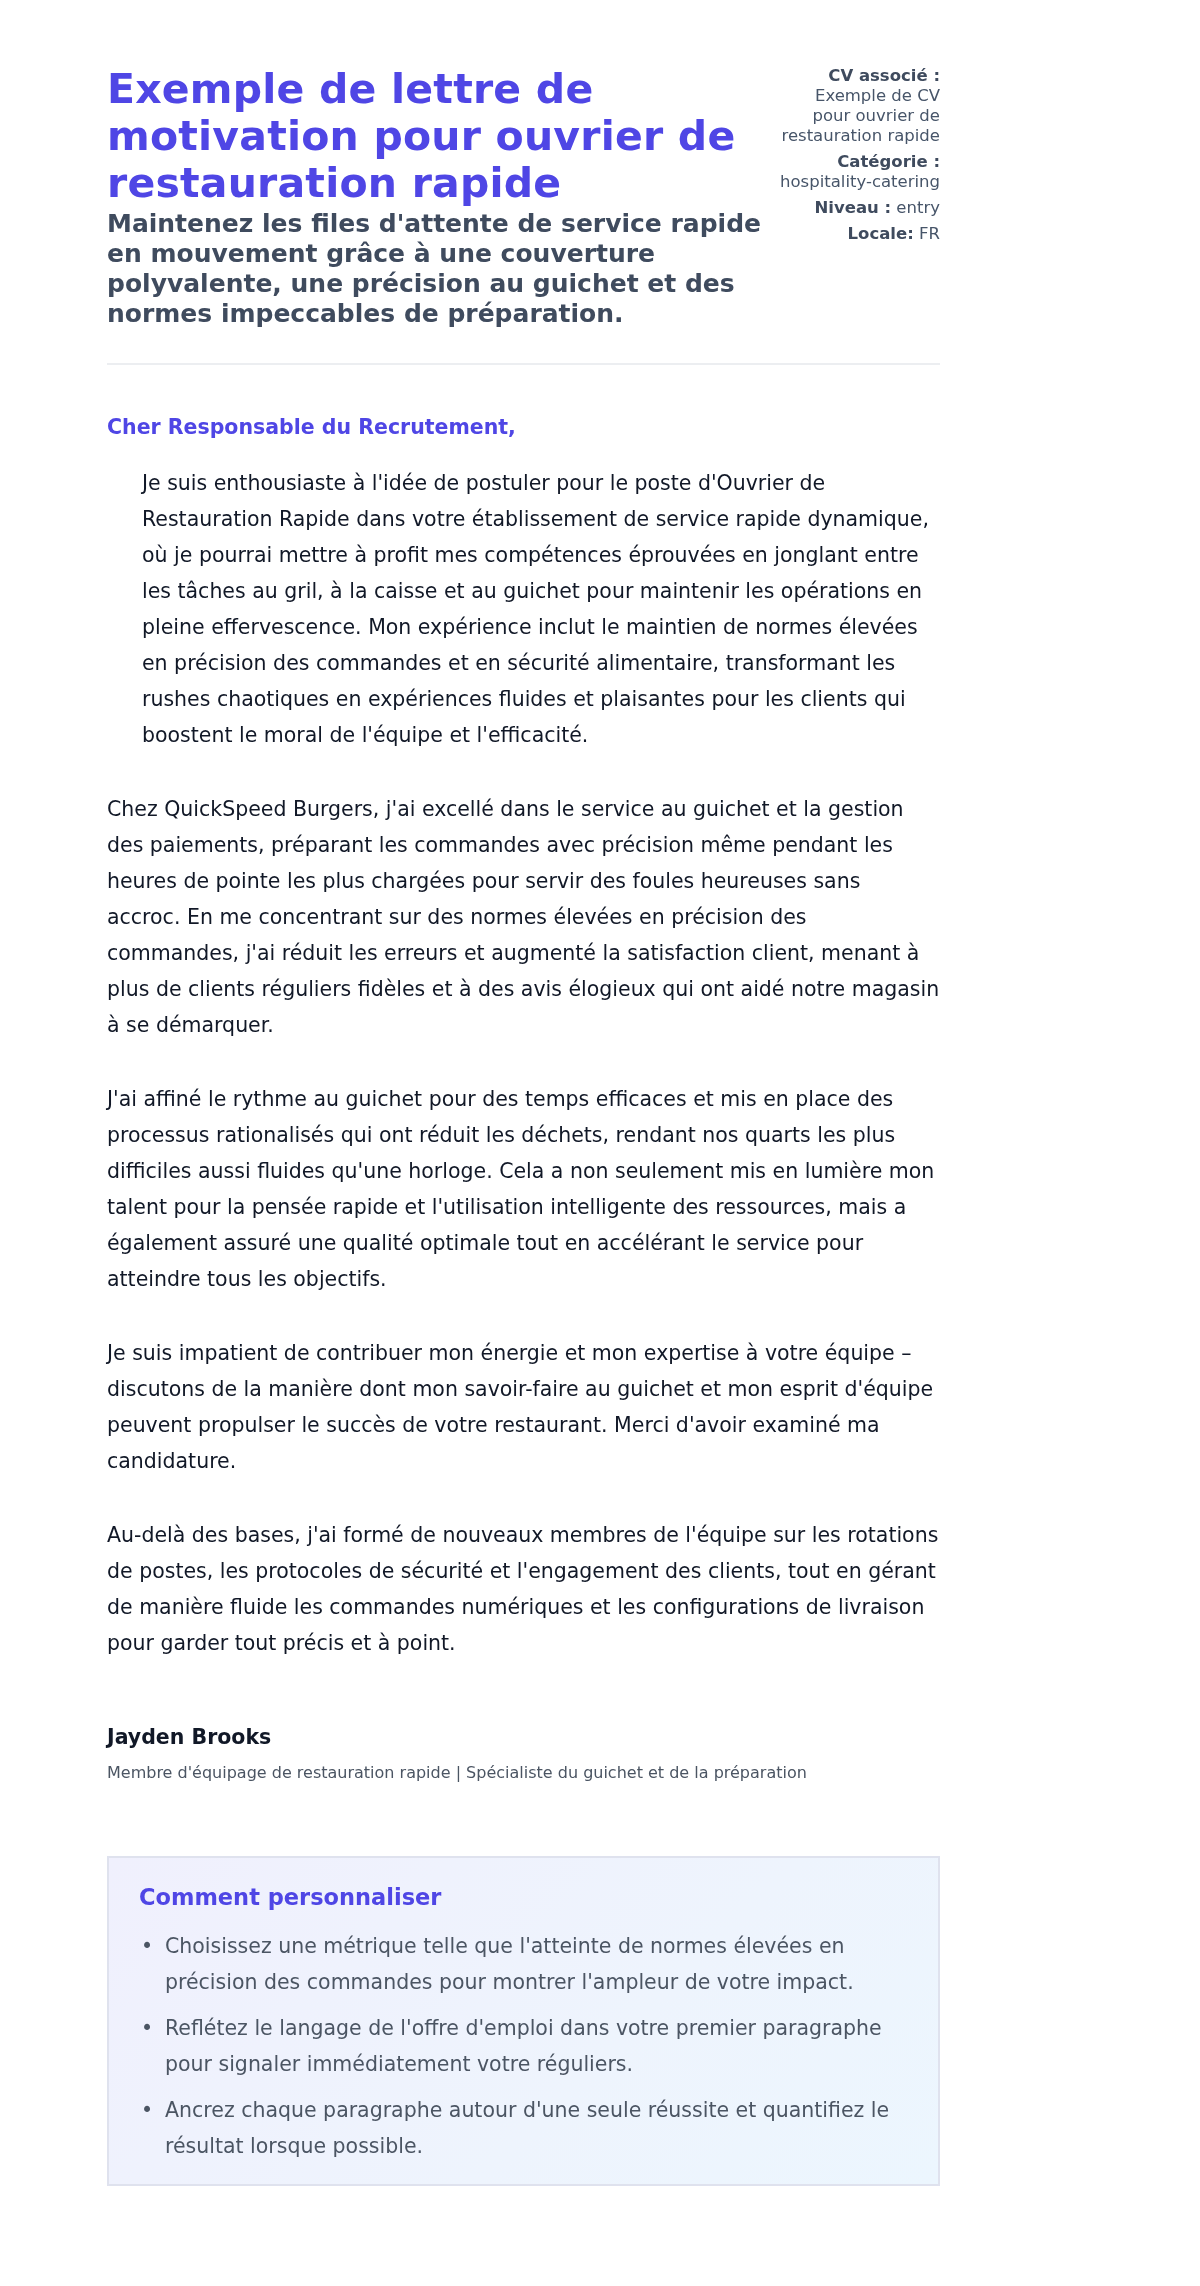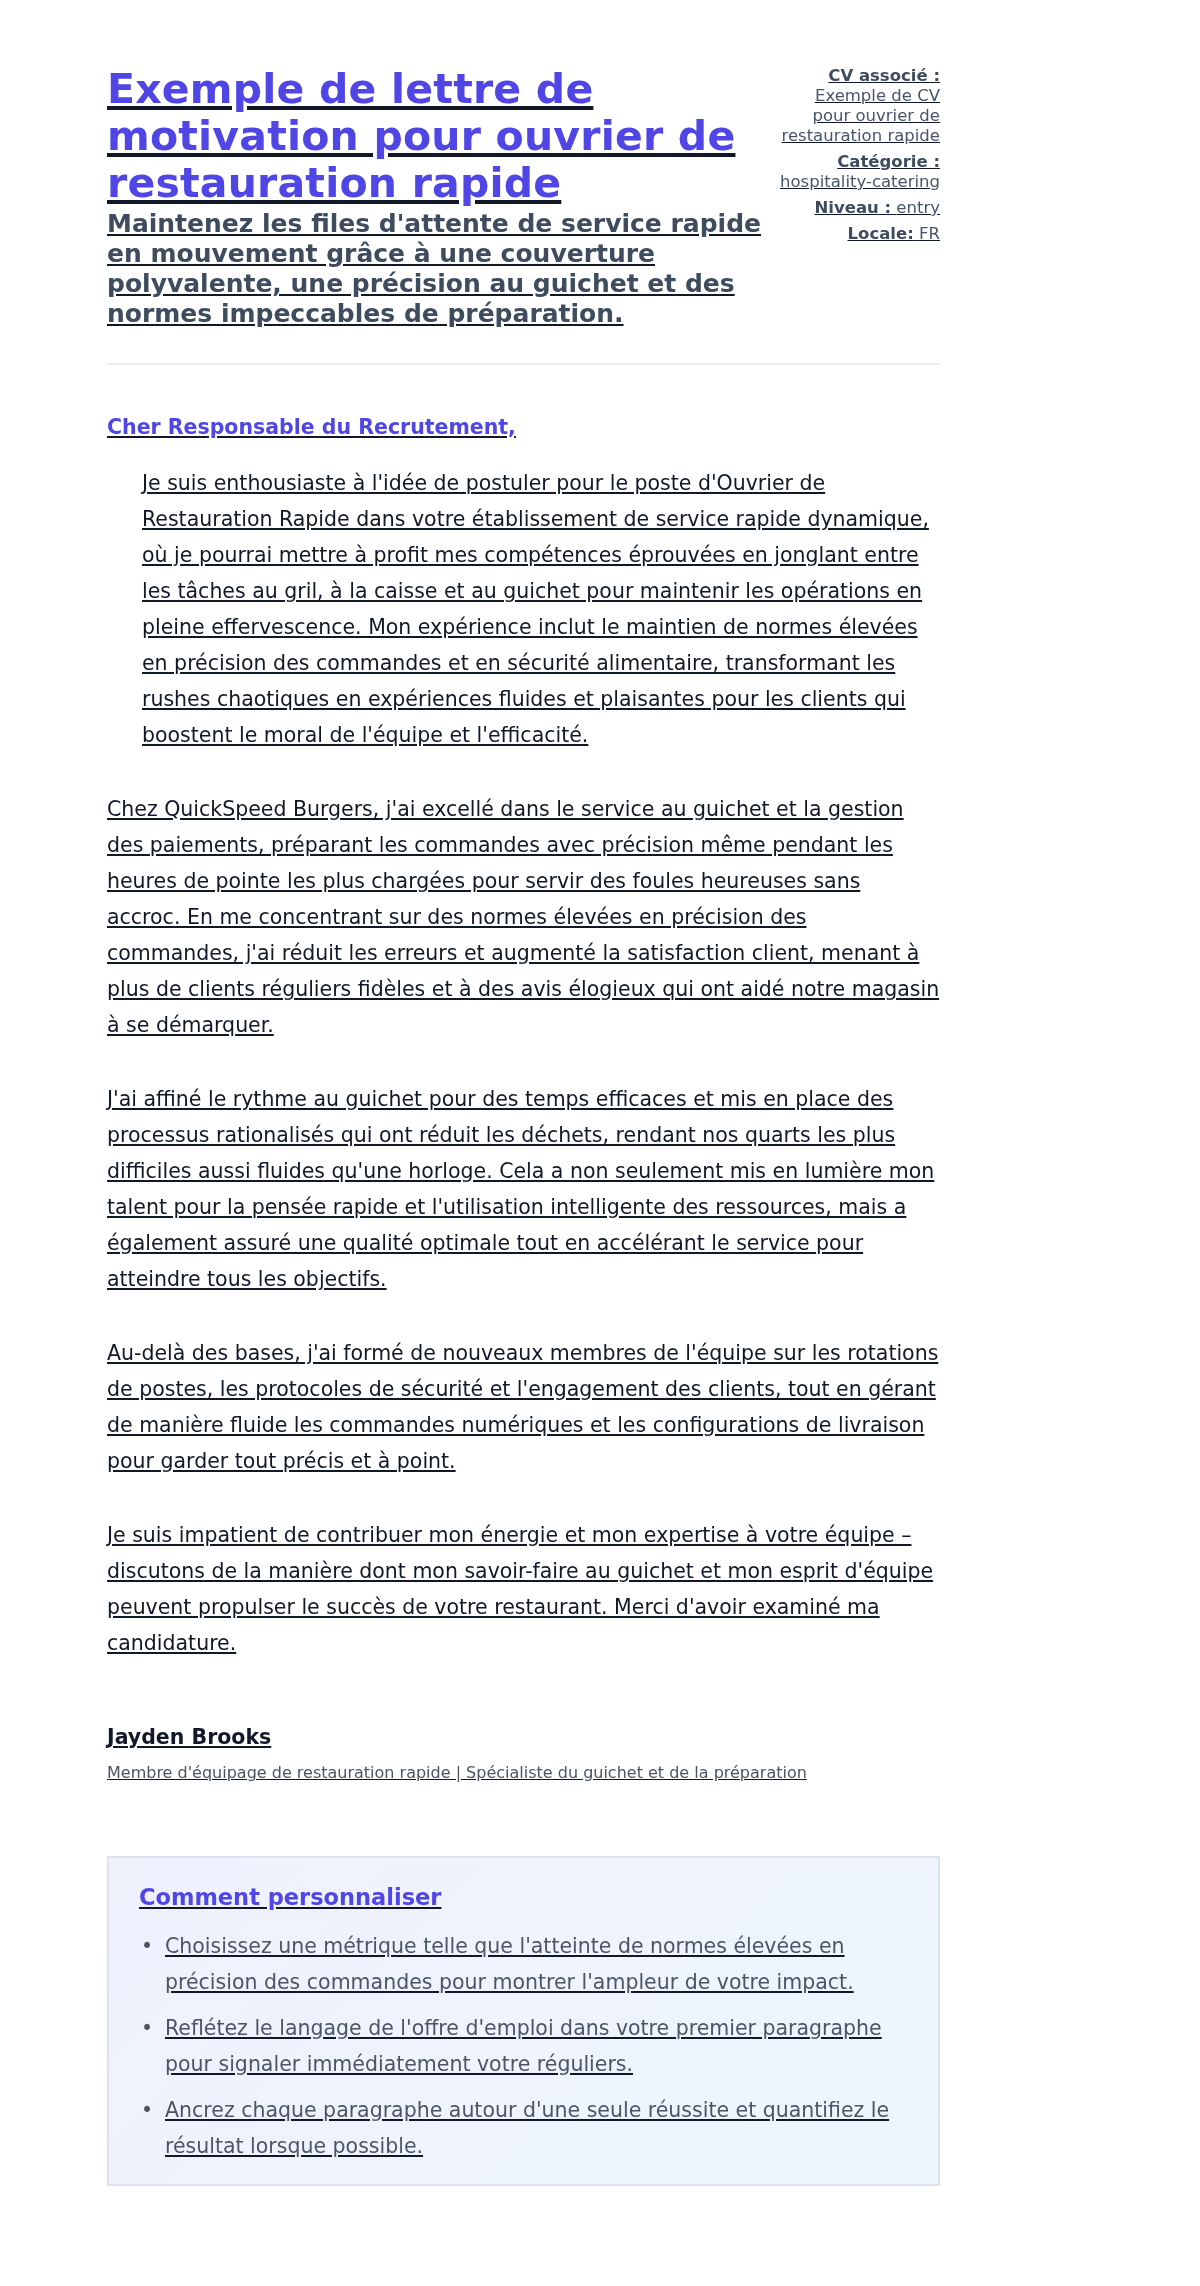--- a/index.html
+++ b/index.html
@@ -5,21 +5,20 @@
     * { box-sizing: border-box; margin: 0; padding: 0; }
     html, body {
       width: 1200px;
       background: #ffffff;
       font-family: "DejaVu Sans", sans-serif;
       color: #111827;
     }
     .page {
       width: 1047px;
       padding: 66px 107px 40px 107px;
-      text-decoration: underline;
     }
     .header {
       display: flex;
       justify-content: space-between;
       align-items: flex-start;
       padding-bottom: 34px;
       border-bottom: 2px solid #eceef1;
     }
     .header-left {
       width: 780px;
@@ -154,22 +153,22 @@
         <span class="value">FR</span>
       </div>
     </aside>
   </header>
 
   <section class="letter">
     <p class="greeting">Cher Responsable du Recrutement,</p>
     <p class="body-paragraph first">Je suis enthousiaste à l'idée de postuler pour le poste d'Ouvrier de Restauration Rapide dans votre établissement de service rapide dynamique, où je pourrai mettre à profit mes compétences éprouvées en jonglant entre les tâches au gril, à la caisse et au guichet pour maintenir les opérations en pleine effervescence. Mon expérience inclut le maintien de normes élevées en précision des commandes et en sécurité alimentaire, transformant les rushes chaotiques en expériences fluides et plaisantes pour les clients qui boostent le moral de l'équipe et l'efficacité.</p>
     <p class="body-paragraph">Chez QuickSpeed Burgers, j'ai excellé dans le service au guichet et la gestion des paiements, préparant les commandes avec précision même pendant les heures de pointe les plus chargées pour servir des foules heureuses sans accroc. En me concentrant sur des normes élevées en précision des commandes, j'ai réduit les erreurs et augmenté la satisfaction client, menant à plus de clients réguliers fidèles et à des avis élogieux qui ont aidé notre magasin à se démarquer.</p>
     <p class="body-paragraph">J'ai affiné le rythme au guichet pour des temps efficaces et mis en place des processus rationalisés qui ont réduit les déchets, rendant nos quarts les plus difficiles aussi fluides qu'une horloge. Cela a non seulement mis en lumière mon talent pour la pensée rapide et l'utilisation intelligente des ressources, mais a également assuré une qualité optimale tout en accélérant le service pour atteindre tous les objectifs.</p>
+    <p class="body-paragraph">Je suis impatient de contribuer mon énergie et mon expertise à votre équipe – discutons de la manière dont mon savoir-faire au guichet et mon esprit d'équipe peuvent propulser le succès de votre restaurant. Merci d'avoir examiné ma candidature.</p>
     <p class="body-paragraph">Au-delà des bases, j'ai formé de nouveaux membres de l'équipe sur les rotations de postes, les protocoles de sécurité et l'engagement des clients, tout en gérant de manière fluide les commandes numériques et les configurations de livraison pour garder tout précis et à point.</p>
-    <p class="body-paragraph">Je suis impatient de contribuer mon énergie et mon expertise à votre équipe – discutons de la manière dont mon savoir-faire au guichet et mon esprit d'équipe peuvent propulser le succès de votre restaurant. Merci d'avoir examiné ma candidature.</p>
   </section>
 
   <section class="signature">
     <div class="sig-name">Jayden Brooks</div>
     <div class="sig-role">Membre d'équipage de restauration rapide | Spécialiste du guichet et de la préparation</div>
   </section>
 
 
   <section class="tips">
     <h3 class="tips-title">Comment personnaliser</h3>

